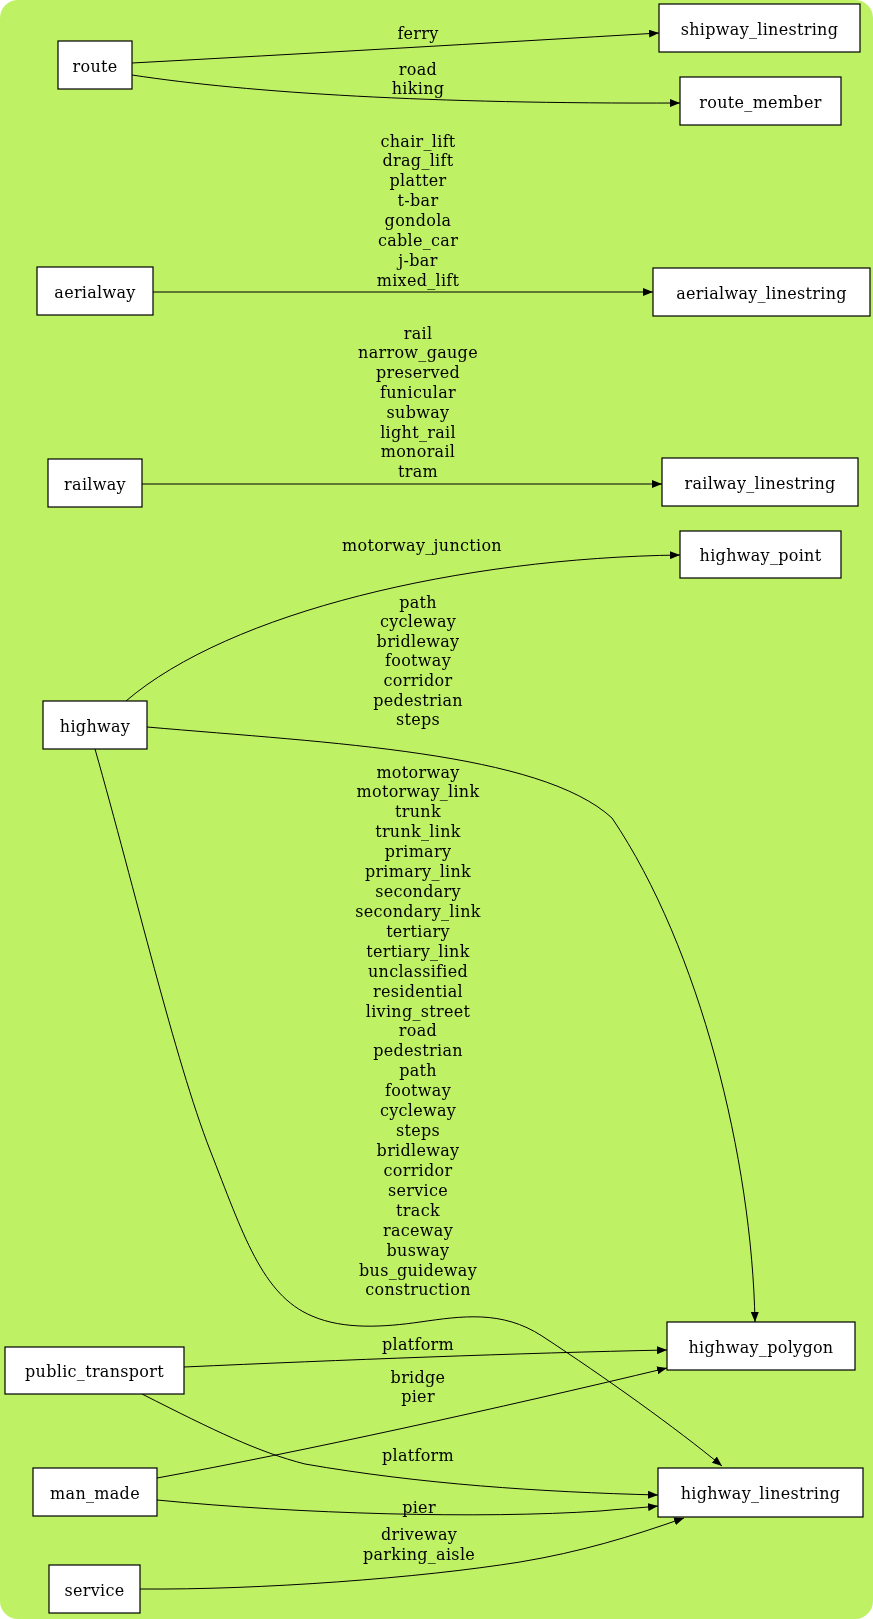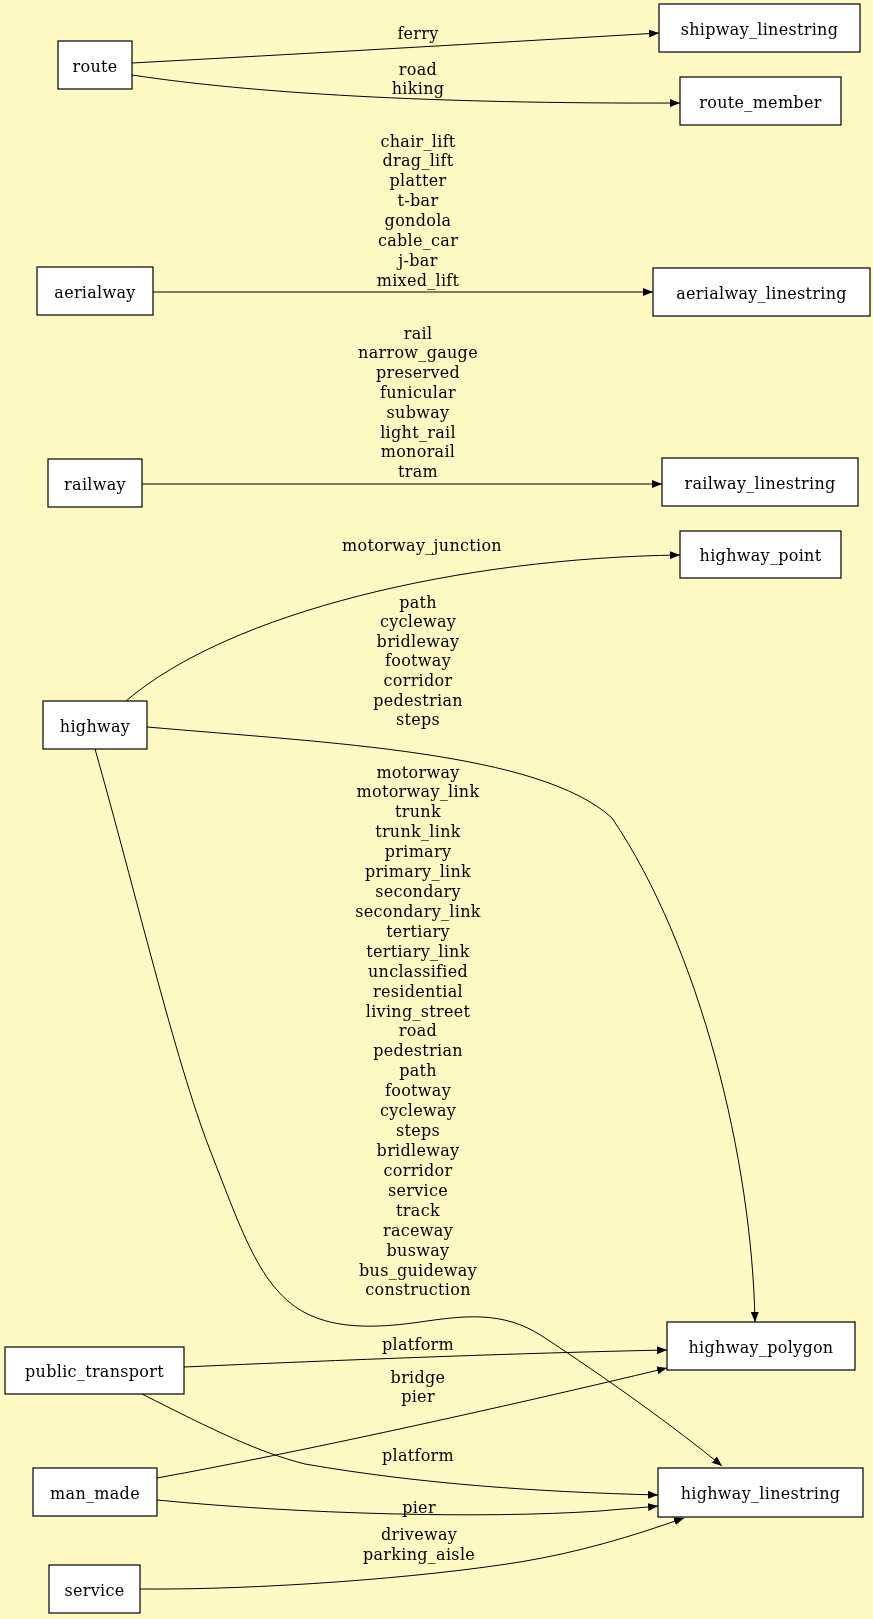--- a/index.html
+++ b/index.html
@@ -4,22 +4,23 @@
 <style>
   html, body {
     margin: 0;
     padding: 0;
     background: #ffffff;
   }
   .canvas {
     position: relative;
     width: 873px;
     height: 1619px;
-    background: #fef9c3;
+    background: #bef264;
     overflow: hidden;
+    border-radius: 18px;
   }
   svg {
     display: block;
   }
   .node-rect {
     fill: #ffffff;
     stroke: #000000;
     stroke-width: 1.2;
   }
   .edge-path {

